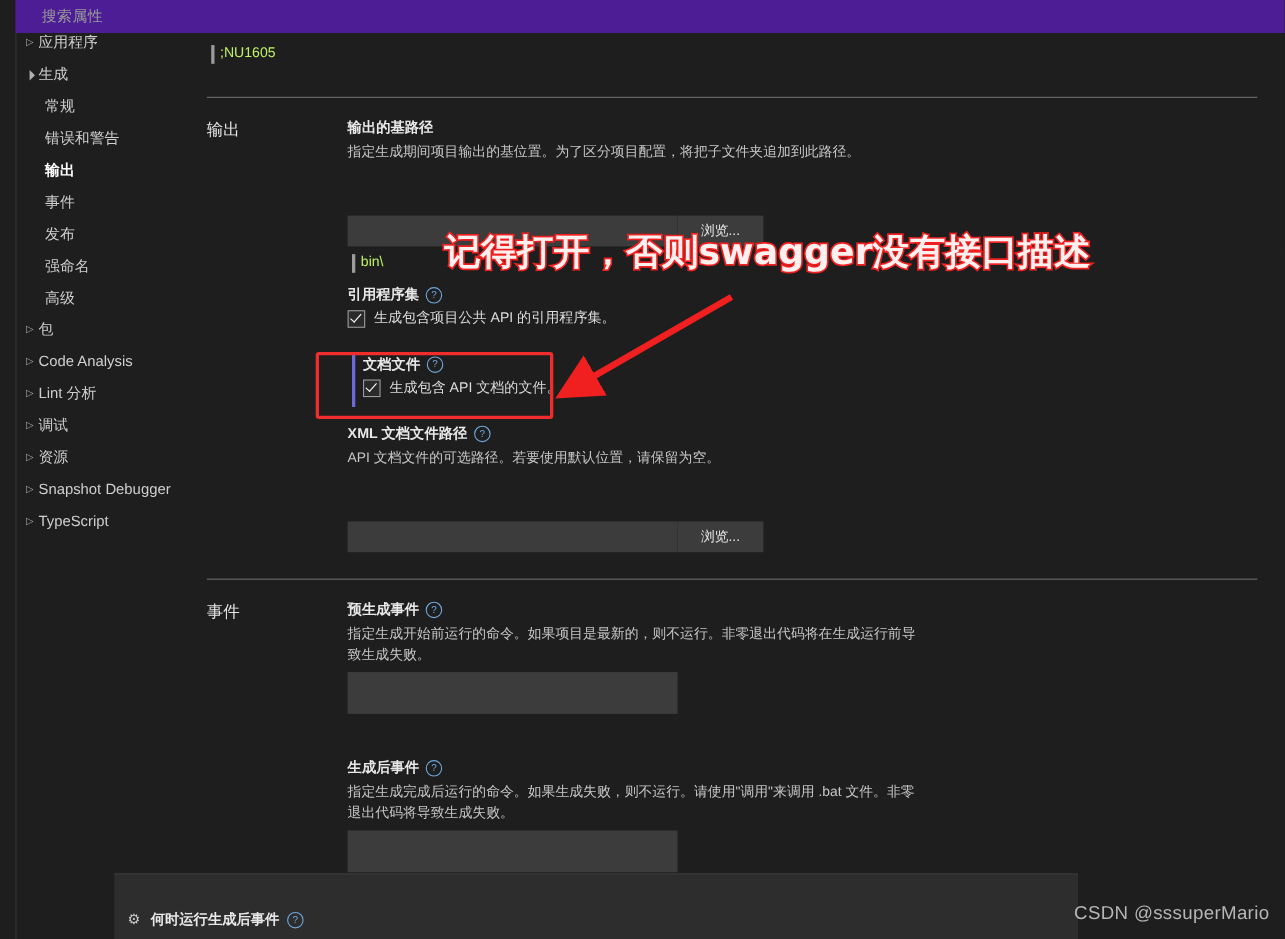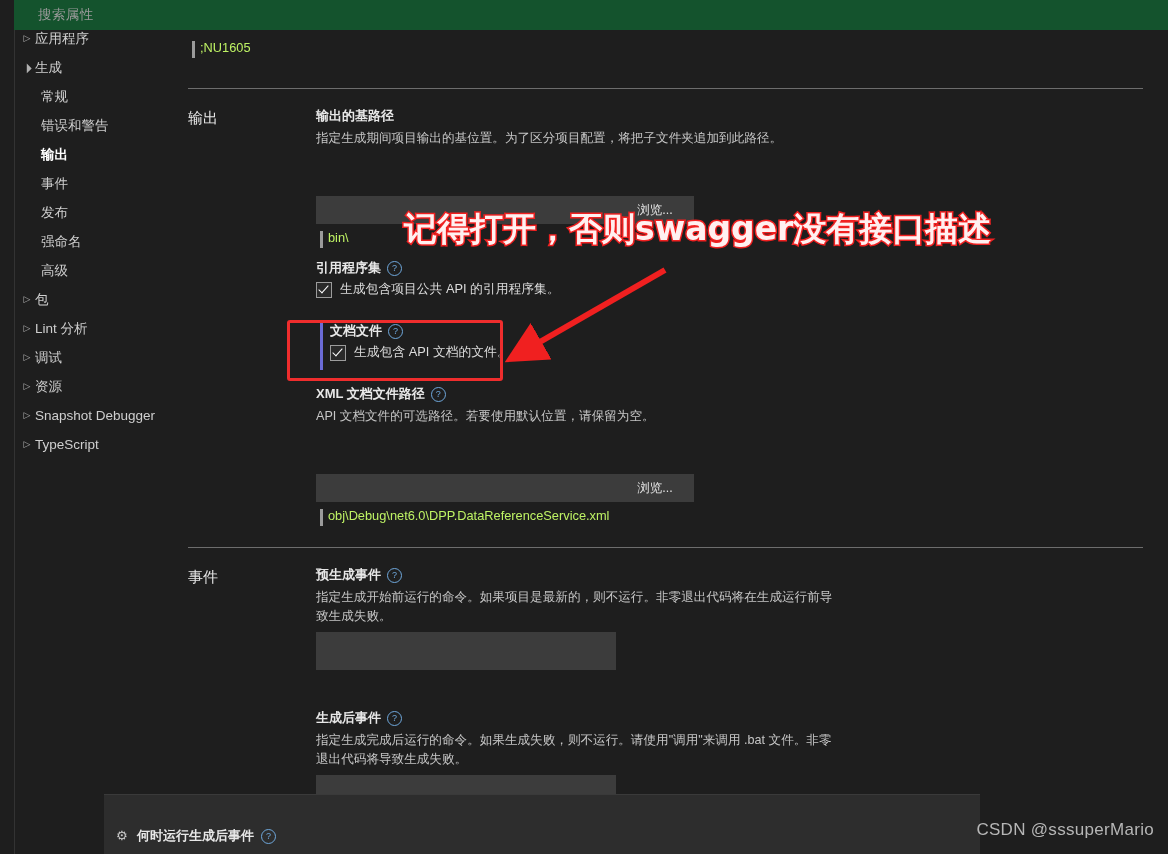--- a/index.html
+++ b/index.html
@@ -14,21 +14,21 @@
     font-family: "Liberation Sans", "DejaVu Sans", sans-serif;
     color: #d4d4d4;
     position: relative;
   }
 
   
   .search-bar {
     position: absolute;
     left: 14px; top: 0;
     width: 1154px; height: 30px;
-    background: #14532d;
+    background: #4c1d95;
     display: flex;
     align-items: center;
     font-family: Liberation Serif, serif;
   }
   .search-bar .ph {
     margin-left: 24px;
     font-size: 13.5px;
     color: #9a9a9a;
     letter-spacing: .4px;
   }
@@ -336,20 +336,24 @@
   </div>
   <div class="nav-item child">
     <span>高级</span>
   </div>
   <div class="nav-item">
     <span class="arrow collapsed"></span>
     <span>包</span>
   </div>
   <div class="nav-item">
     <span class="arrow collapsed"></span>
+    <span>Code Analysis</span>
+  </div>
+  <div class="nav-item">
+    <span class="arrow collapsed"></span>
     <span>Lint 分析</span>
   </div>
   <div class="nav-item">
     <span class="arrow collapsed"></span>
     <span>调试</span>
   </div>
   <div class="nav-item">
     <span class="arrow collapsed"></span>
     <span>资源</span>
   </div>
@@ -416,23 +420,20 @@
 
       <div class="field" style="margin-top:8px;">
         <div class="field-label">
           <span>XML 文档文件路径</span>
           <span class="help-icon">?</span>
         </div>
         <div class="field-desc">API 文档文件的可选路径。若要使用默认位置，请保留为空。</div>
         <div class="input-row">
           <input class="text-input" type="text" value="" style="">
           <button class="browse-btn">浏览...</button>
-        </div>
-        <div class="eval-row">
-          <span class="eval-text">obj\Debug\net6.0\DPP.DataReferenceService.xml</span>
         </div>
       </div>
 
     </div>
   </div>
 
   <div class="hr" style="margin-top:18px;"></div>
 
   <div class="section">
     <div class="section-title">事件</div>

